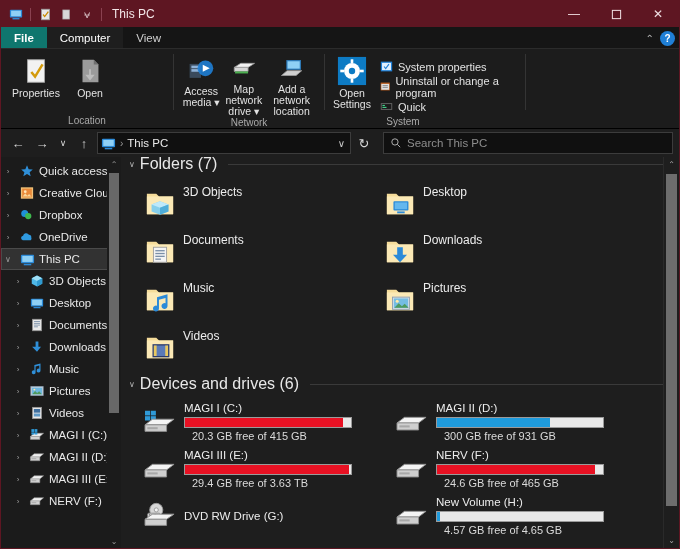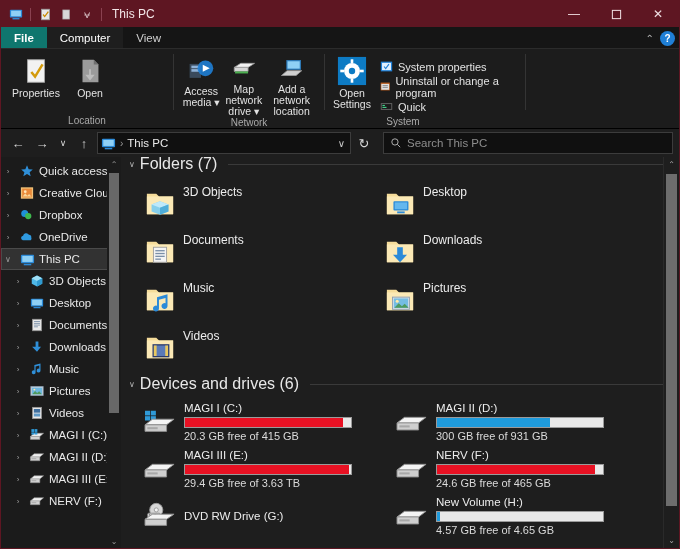--- a/index.html
+++ b/index.html
@@ -104,21 +104,21 @@
   .fitem .flbl{ font-size:12px; color:#ececec; align-self:flex-start; margin-top:6px; }
 
   .drives{ display:flex; flex-wrap:wrap; padding:3px 0 0 14px; }
   .ditem{ width:252px; height:47px; display:flex; align-items:center; gap:7px;
           padding-left:8px; cursor:default; }
   .dinfo{ display:flex; flex-direction:column; gap:2px; padding-top:2px; }
   .dname{ font-size:11.5px; color:#ececec; line-height:13px; }
   .dbar{ width:168px; height:11px; background:#e9e9e9; border:1px solid #9a9a9a;
          position:relative; }
   .dbar .fill{ position:absolute; left:0; top:0; bottom:0; }
-  .dfree{ font-size:11px; color:#dadada; line-height:13px; }
+  .dfree{ font-size:11px; color:#dadada; line-height:13px;margin-left:8px; }
 
   .v-scroll{ position:absolute; right:0; top:0; bottom:0; width:16px; background:#1e1e1e;
              border-left:1px solid #2a2a2a; }
   .v-arrow{ height:15px; display:flex; align-items:center; justify-content:center;
             color:#a5a5a5; font-size:8px; }
   .v-thumb{ position:absolute; left:2px; right:2px; background:#6d6d6d; }
 
   
   .statusbar{ height:22px; background:#262626; border-top:1px solid #3a3a3a;
               display:flex; align-items:center; padding:0 8px; flex:none;

